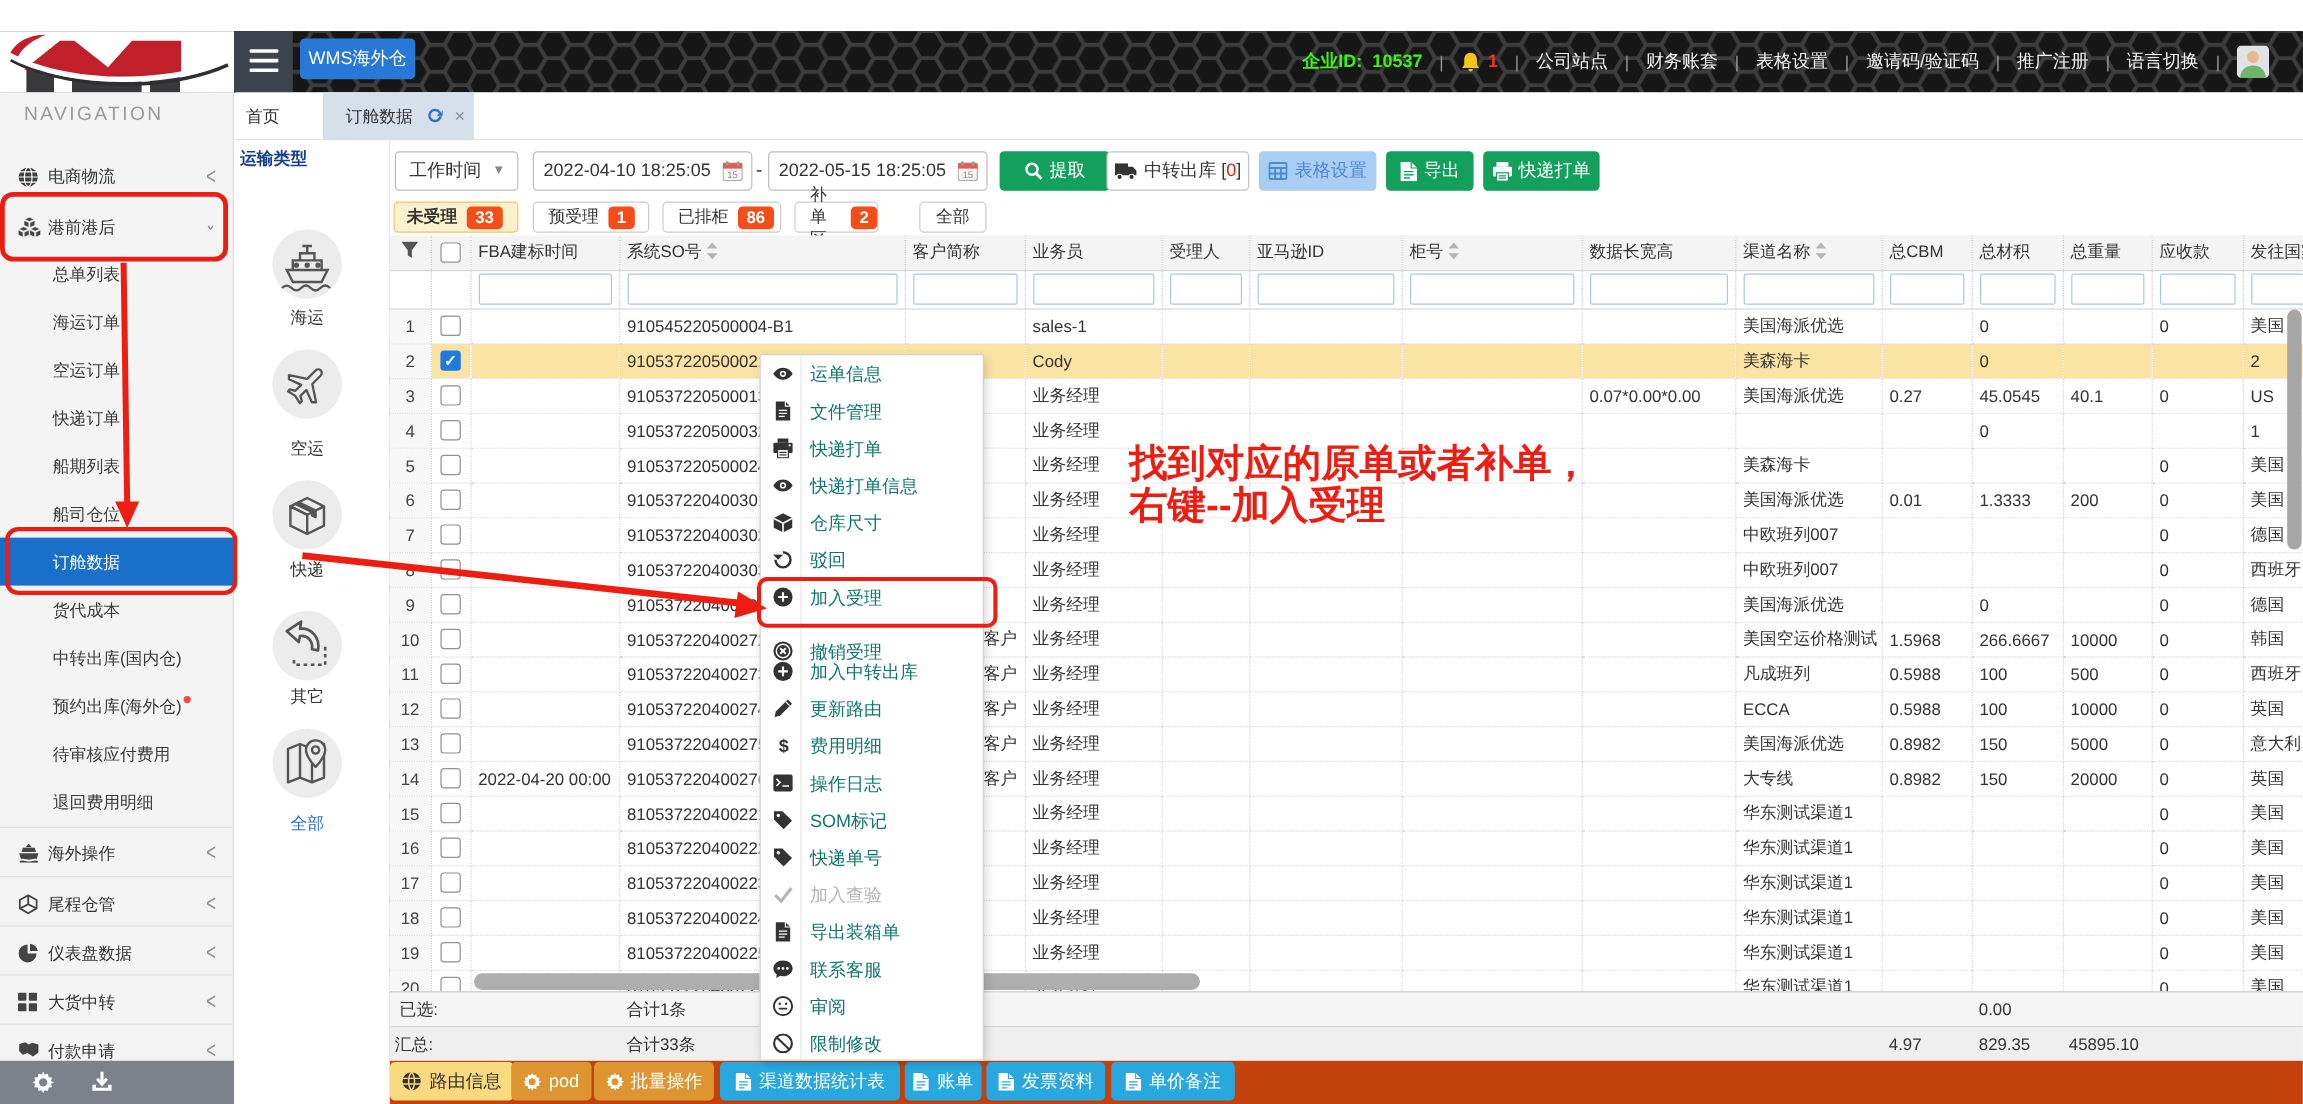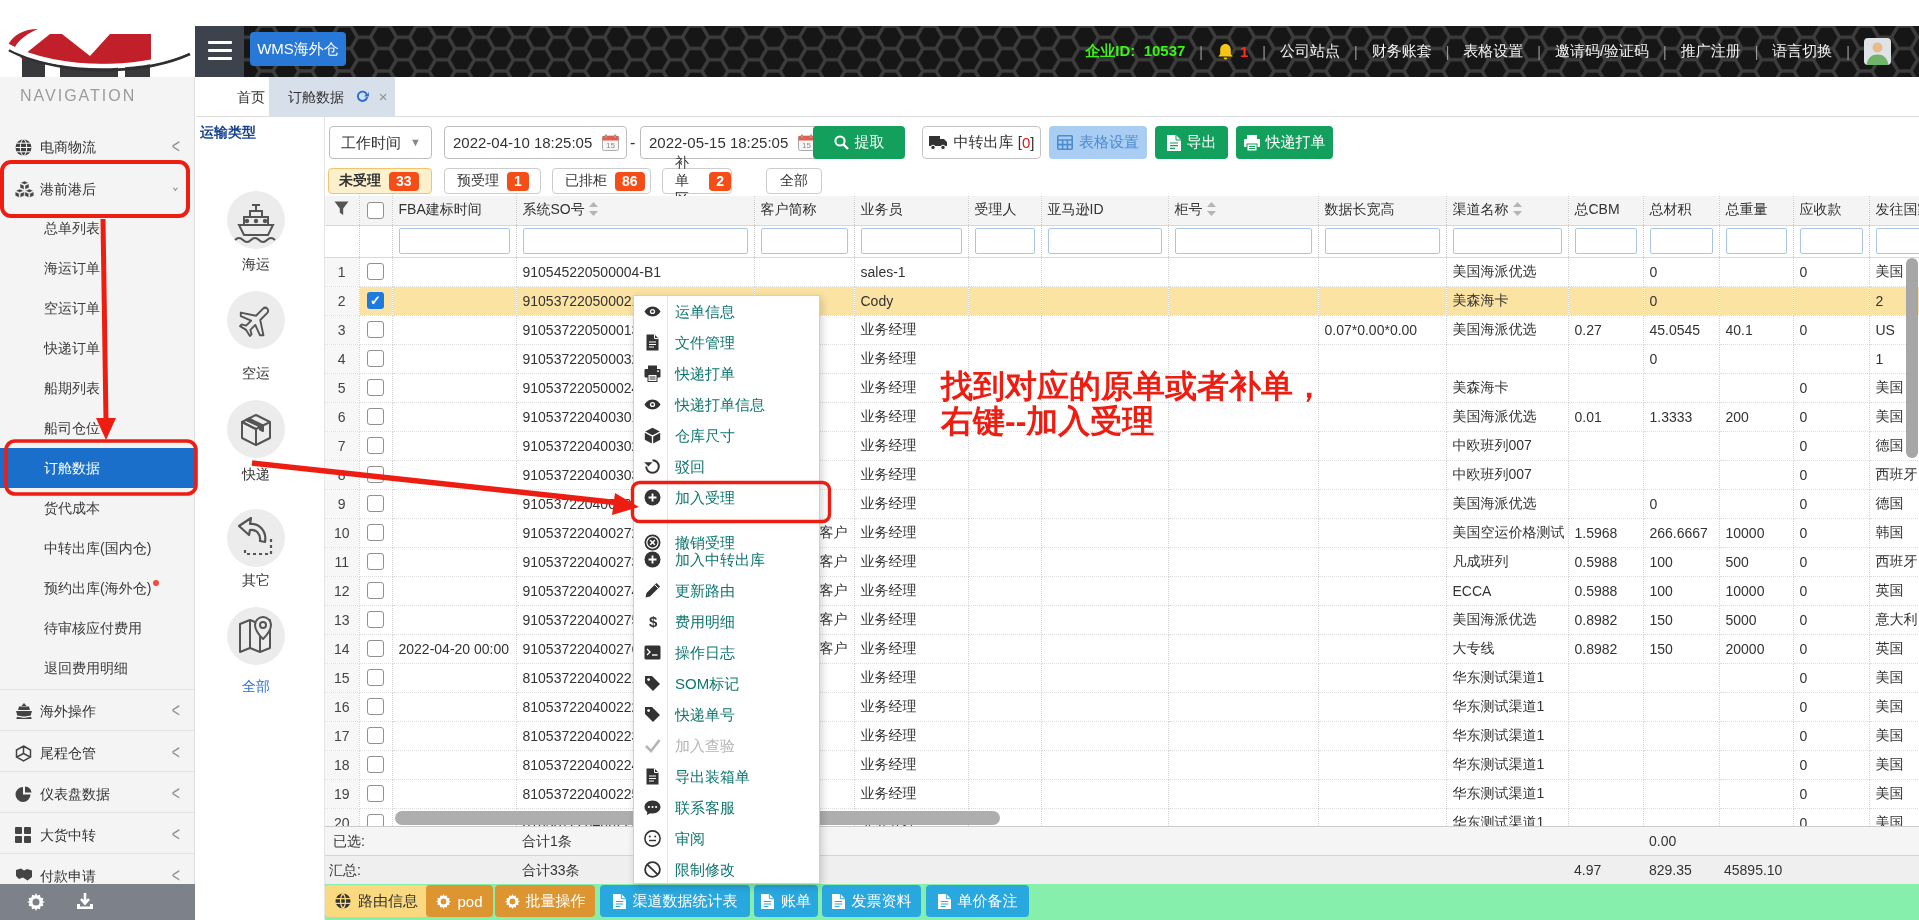--- a/index.html
+++ b/index.html
@@ -32,21 +32,21 @@
 #actblue{position:absolute;left:0;top:371px;width:195px;height:40px;background:#1a6fca;color:#fff;
   font-size:14px;line-height:40px;padding-left:44px;}
 #sbfoot{position:absolute;left:0;top:807px;width:195px;height:36px;background:#7d818a;}
 
 #transport{left:195px;top:117px;width:130px;height:803px;background:#fff;border-right:1px solid #e5e5e5;}
 #ttl{position:absolute;left:5px;top:7px;font-size:14px;font-weight:bold;color:#17418f;}
 .tico{position:absolute;left:32px;width:58px;height:58px;border-radius:50%;background:#ececec;}
 .tlab{position:absolute;left:0;width:122px;text-align:center;font-size:14px;color:#333;}
 
 #tabbar{left:196px;top:77px;width:1723px;height:40px;background:#fff;border-bottom:1px solid #ddd;}
-#tab1{position:absolute;left:9px;top:0;width:60px;height:40px;text-align:right;line-height:40px;font-size:14px;color:#333;}
+#tab1{position:absolute;left:9px;top:0;width:60px;height:40px;text-align:left;line-height:40px;font-size:14px;color:#333;}
 #tab2{position:absolute;left:73px;top:0;width:126px;height:40px;background:#d7dfeb;line-height:40px;font-size:14px;color:#333;}
 #rfr{position:absolute;right:0;top:0px;width:218px;height:40px;background:#f7f7f7;display:flex;align-items:center;color:#1853c4;font-size:15px;padding-left:12px;}
 
 #main{left:325px;top:117px;width:1594px;height:803px;background:#fff;}
 .btn{position:absolute;height:33px;border-radius:4px;font-size:15px;display:flex;align-items:center;justify-content:center;}
 .green{background:#12a05c;color:#fff;}
 .ftab{position:absolute;top:51px;height:26px;border:1px solid #ccc;border-radius:4px;background:#fff;
   display:flex;align-items:center;font-size:14px;color:#333;}
 .badge{display:inline-block;background:#f54d18;color:#fff;font-size:14px;font-weight:bold;border-radius:4px;
   padding:0 7px;height:19px;line-height:19px;margin-left:8px;}
@@ -65,21 +65,21 @@
 .cb{width:17px;height:17px;border:1px solid #919191;border-radius:3px;background:#fff;margin:0 auto;}
 .cbc{width:17px;height:17px;border-radius:3px;background:#1f7ae0;margin:0 auto;color:#fff;text-align:center;
   font-size:13px;line-height:17px;font-weight:bold;}
 .sortic{display:inline-block;vertical-align:middle;margin-left:4px;}
 .rgt{text-align:right;}
 
 #selrow{position:absolute;left:0;top:709px;width:1594px;height:29px;background:#f5f5f5;border-top:1px solid #ccc;font-size:14px;}
 #sumrow{position:absolute;left:0;top:738px;width:1594px;height:29px;background:#efefef;border-top:1px solid #d5d5d5;font-size:14px;}
 #selrow span,#sumrow span{position:absolute;top:6px;}
 
-#botbar{position:absolute;left:0;top:767px;width:1594px;height:36px;background:#86efac;padding-left:39px;}
+#botbar{position:absolute;left:0;top:767px;width:1594px;height:36px;background:#c2410c;padding-left:39px;}
 .bbtn{position:absolute;top:1px;height:32px;border-radius:4px;color:#fff;font-size:15px;
   display:flex;align-items:center;justify-content:center;}
 .bblue{background:#29a8e0;}
 .borange{background:#dd9531;}
 
 #ctx{left:633px;top:295px;width:187px;height:589px;background:#fff;border:1px solid #d0d0d0;
   box-shadow:2px 3px 8px rgba(0,0,0,.18);z-index:50;}
 .ci{position:absolute;left:0;width:185px;height:31px;font-size:15px;color:#0f766e;}
 .ci .t{position:absolute;left:41px;top:7px;}
 .ci .g{position:absolute;left:10px;top:7px;width:17px;height:17px;}
@@ -379,21 +379,21 @@
       </svg></div>
   <div class="abs" style="left:305px;top:17px;color:#333">-</div>
   <div class="abs" style="left:315px;top:9px;width:183px;height:33px;border:1px solid #bdbdbd;border-radius:4px;background:#fff;font-size:15px;line-height:31px;padding-left:8px;color:#333">2022-05-15 18:25:05
     <svg width="17" height="17" viewBox="0 0 17 17" style="position:absolute;right:7px;top:7px">
         <rect x="0.5" y="2" width="16" height="14.5" rx="2" fill="#f6f6f6" stroke="#ababab"></rect>
         <rect x="0.5" y="2" width="16" height="4.5" fill="#e25d4f"></rect>
         <rect x="3" y="0.5" width="2" height="3.5" fill="#9b9b9b"></rect>
         <rect x="12" y="0.5" width="2" height="3.5" fill="#9b9b9b"></rect>
         <text x="8.5" y="14" font-size="8" text-anchor="middle" fill="#8c8c8c" font-family="Liberation Sans">15</text>
       </svg></div>
-  <div class="btn green" style="left:488px;top:9px;width:92px">
+  <div class="btn green" style="left:508px;top:9px;width:92px">
     <svg width="15" height="15" viewBox="0 0 15 15" style="margin-right:6px">
         <circle cx="6" cy="6" r="4.6" fill="none" stroke="#fff" stroke-width="2"></circle>
         <path d="M9.5 9.5 L14 14" stroke="#fff" stroke-width="2.4"></path>
       </svg>提取</div>
   <div class="btn" style="left:597px;top:9px;width:119px;background:#fff;border:1px solid #c4c4c4;color:#333">
     <svg width="19" height="14" viewBox="0 0 19 14" style="margin-right:6px">
         <path d="M0 0 H11 V10 H0 Z M11 3 H15 L18 6 V10 H11 Z" fill="#333"></path>
         <circle cx="4" cy="11.4" r="2.2" fill="#333" stroke="#fff"></circle>
         <circle cx="14" cy="11.4" r="2.2" fill="#333" stroke="#fff"></circle>
       </svg>中转出库 [<span style="color:#e8140c">0</span>]</div>

